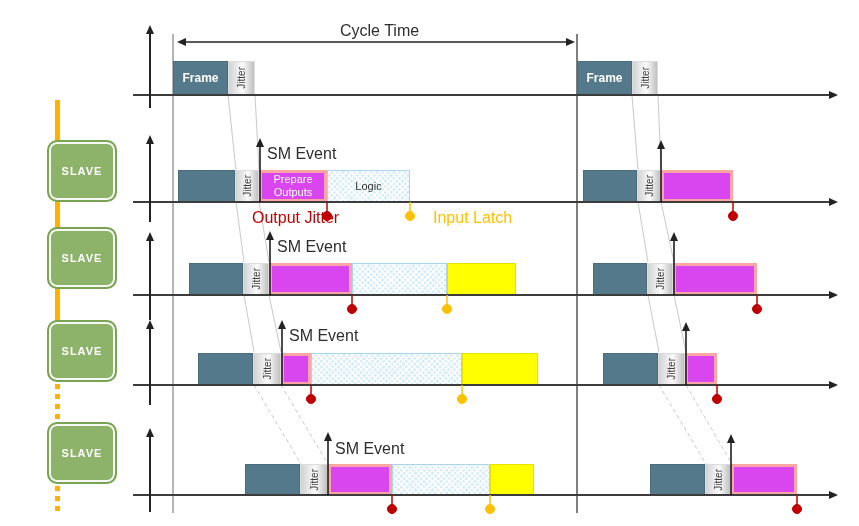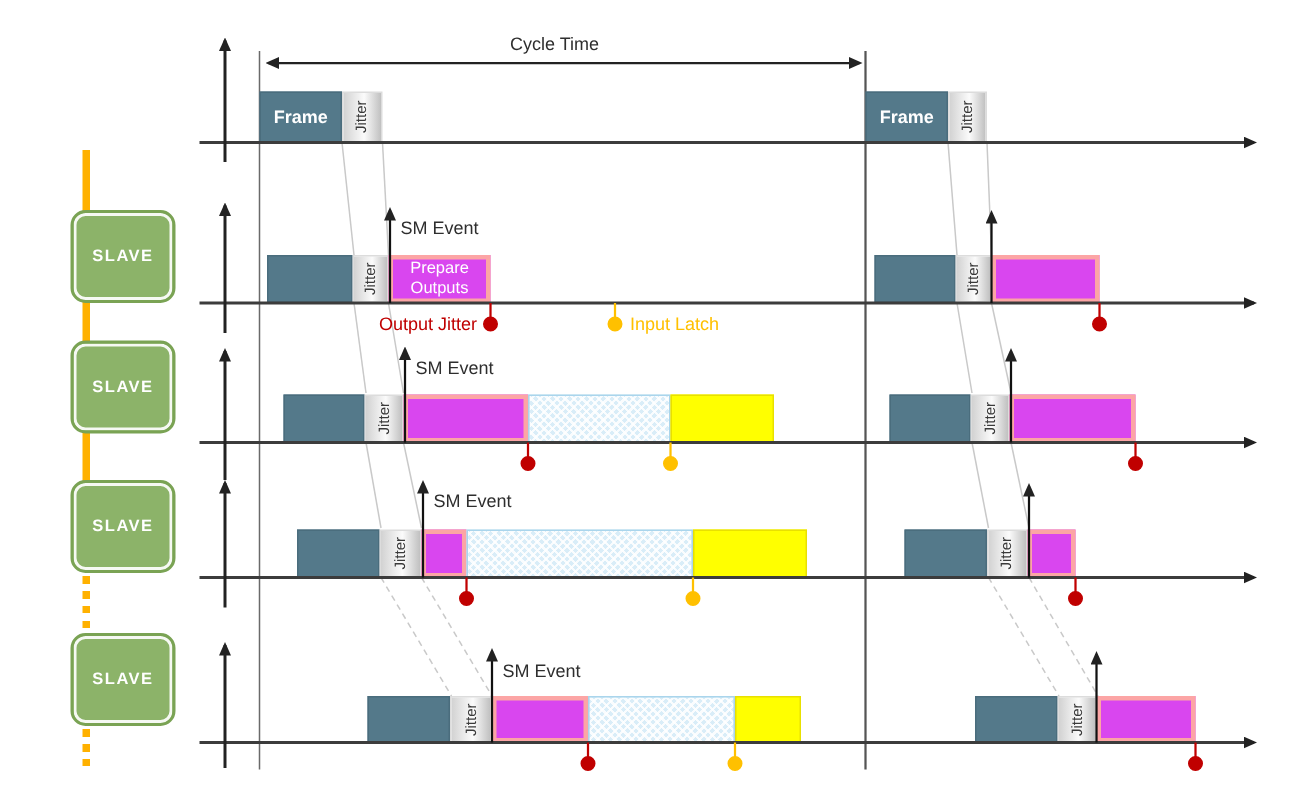--- a/index.html
+++ b/index.html
@@ -30,21 +30,21 @@
   .jitterbox{background:linear-gradient(90deg,#d2d2d2 0%,#fbfbfb 55%,#c0c0c0 100%);
              border:1px solid #dcdcdc;}
   .jitterbox span{writing-mode:vertical-rl;transform:rotate(180deg);font-size:10px;color:#3a3a3a;}
   .redbox{background:#d946ef;border:3px solid #fca5a5;color:#fff;font-size:11px;line-height:1.15;}
   .logicbox{background:#d9edf8;border:1px solid #aad5ec;color:#333;font-size:11px;
             background-image:
               repeating-linear-gradient(45deg,rgba(255,255,255,0.85) 0 1.5px,rgba(0,0,0,0) 1.5px 4px),
               repeating-linear-gradient(-45deg,rgba(255,255,255,0.85) 0 1.5px,rgba(0,0,0,0) 1.5px 4px);}
   .yellowbox{background:#ffff00;border:1px solid #e8e000;color:#111;font-size:11px;line-height:1.15;}
 
-  .flabel{position:absolute;font-size:12px;color:#2e2e2e;white-space:nowrap;}
+  .flabel{position:absolute;font-size:16px;color:#2e2e2e;white-space:nowrap;}
   .ov{color:#c00000;}
   .il{color:#ffc000;}
 </style>
 </head>
 <body>
 
 <div id="stage">
 
   <svg id="svg-under" class="layer" viewBox="0 0 859 526" xmlns="http://www.w3.org/2000/svg">
     <g stroke="#c9c9c9" stroke-width="1">
@@ -104,20 +104,23 @@
     <div class="box jitterbox" style="left:632px;top:61px;width:26px;height:34px;">
       <span>Jitter</span>
       </div>
 
     <div class="box slate" style="left:178px;top:170px;width:57px;height:32px;"></div>
     <div class="box jitterbox" style="left:235px;top:170px;width:24px;height:32px;">
       <span>Jitter</span>
       </div>
     <div class="box redbox" style="left:259px;top:170px;width:68px;height:32px;">
       <span style="display:inline-block;width:52px;">Prepare Outputs</span>
+      </div>
+    <div class="box logicbox" style="left:327px;top:170px;width:83px;height:32px;">
+      <span>Logic</span>
       </div>
     <div class="box slate" style="left:583px;top:170px;width:54px;height:32px;"></div>
     <div class="box jitterbox" style="left:637px;top:170px;width:24px;height:32px;">
       <span>Jitter</span>
       </div>
     <div class="box redbox" style="left:661px;top:170px;width:72px;height:32px;"></div>
 
     <div class="box slate" style="left:189px;top:263px;width:54px;height:32px;"></div>
     <div class="box jitterbox" style="left:243px;top:263px;width:26px;height:32px;">
       <span>Jitter</span>
@@ -230,16 +233,16 @@
 
   <div class="labels-layer">
     <div class="flabel" style="left:340px;top:22px;">Cycle Time</div>
 
     <div class="flabel" style="left:267px;top:145px;">SM Event</div>
     <div class="flabel" style="left:277px;top:238px;">SM Event</div>
     <div class="flabel" style="left:289px;top:327px;">SM Event</div>
     <div class="flabel" style="left:335px;top:440px;">SM Event</div>
 
     <div class="flabel ov" style="left:252px;top:209px;width:66px;text-align:right;">Output Jitter</div>
-    <div class="flabel il" style="left:420px;top:209px;">Input Latch</div>
+    <div class="flabel il" style="left:433px;top:209px;">Input Latch</div>
   </div>
 
 </div>
 
 </body></html>

